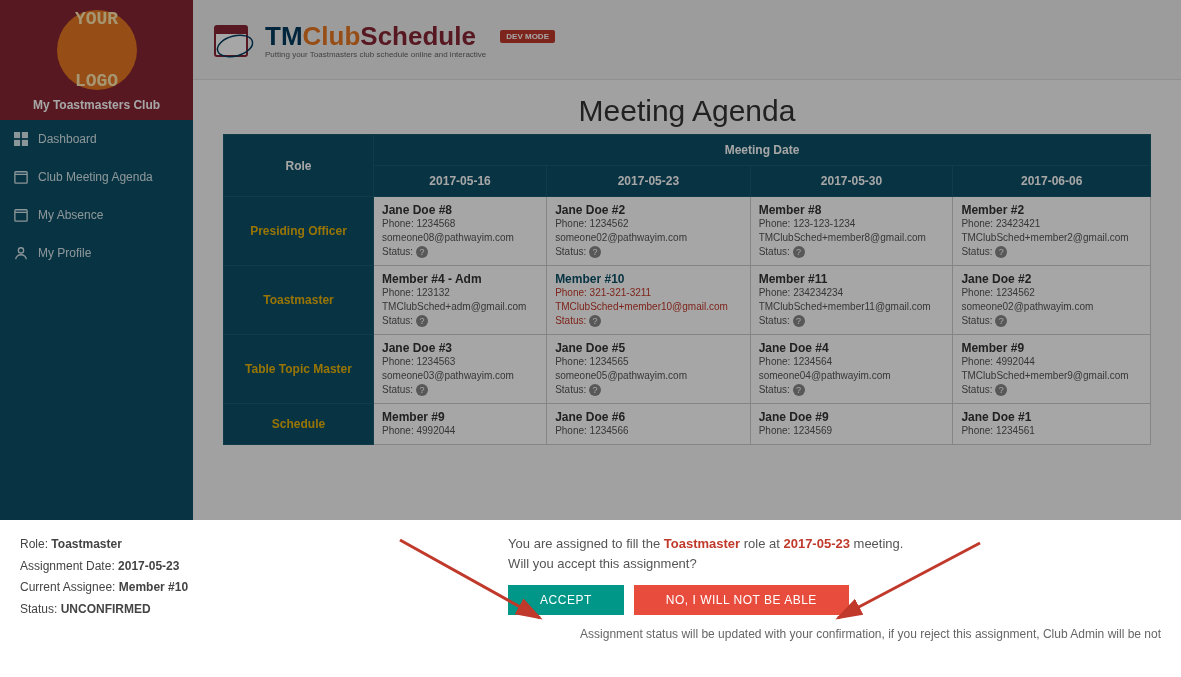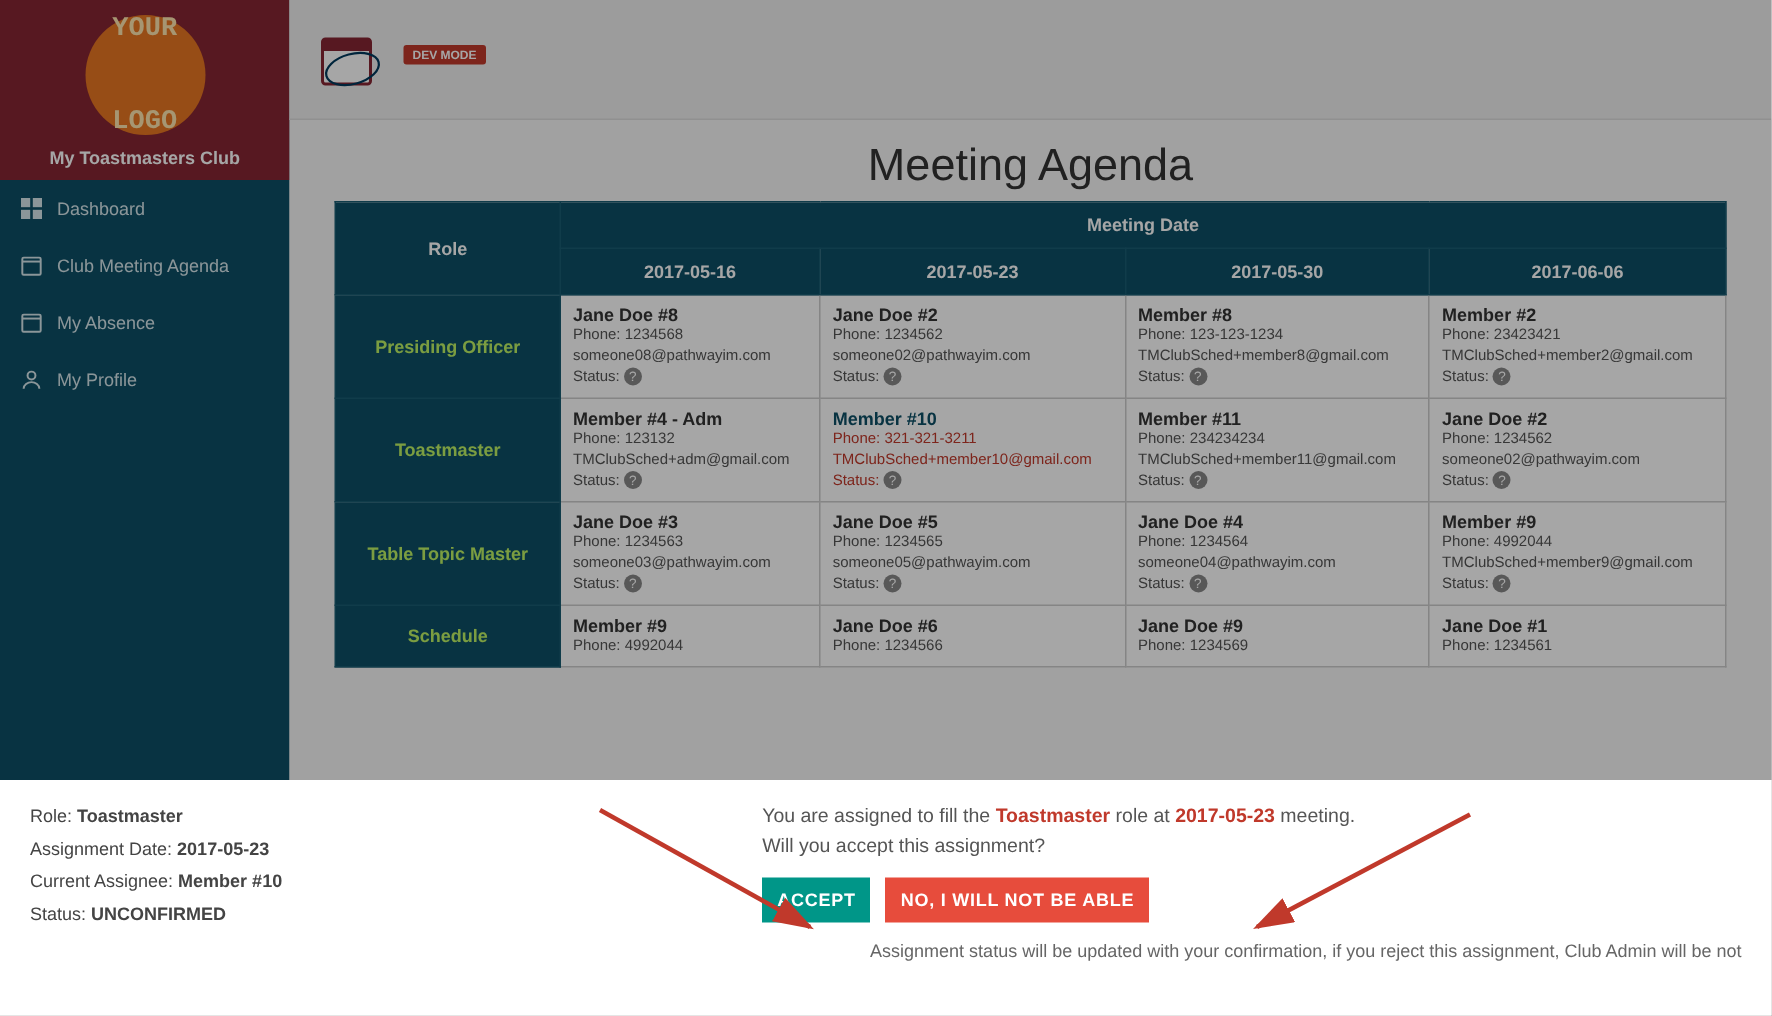--- a/index.html
+++ b/index.html
@@ -23,39 +23,39 @@
   .brand-schedule { color: #862633; }
   .brand-tag { font-size: 8px; color: #666; display: block; margin-top: -2px; }
   .dev-badge { background: #c0392b; color: #fff; font-size: 8px; font-weight: bold; padding: 2px 6px; border-radius: 2px; margin-left: 4px; align-self: flex-start; margin-top: 12px; }
   .main { padding: 14px 30px; }
   .page-title { text-align: center; font-size: 30px; color: #333; font-weight: 500; margin-bottom: 6px; }
   .date-range { text-align: center; font-size: 18px; color: #555; margin-bottom: 14px; }
   table.agenda { width: 100%; border-collapse: collapse; font-size: 12px; }
   .agenda th { background: #0d4f66; color: #fff; font-weight: bold; text-align: center; padding: 8px 6px; border: 1px solid #1a5c72; }
   .agenda th.role-col { width: 150px; vertical-align: middle; }
   .agenda td { border: 1px solid #ccc; padding: 6px 8px; vertical-align: top; background: #fff; }
-  .agenda td.role-cell { background: #0d4f66; color:#bef264; font-weight: bold; text-align: center; vertical-align: middle; border: 1px solid #1a5c72; }
+  .agenda td.role-cell { background: #0d4f66; color:#eab308; font-weight: bold; text-align: center; vertical-align: middle; border: 1px solid #1a5c72; }
   .cell-name { font-weight: 600; color: #333; }
   .cell-meta { color: #555; font-size: 10px; line-height: 1.4; }
   .cell-highlight .cell-name { color: #0d4f66; font-weight: bold; }
   .cell-highlight .cell-meta { color: #c0392b; }
   .status-icon { display: inline-block; width: 12px; height: 12px; border-radius: 50%; background: #888; color: #fff; font-size: 9px; text-align: center; line-height: 12px; vertical-align: middle; }
 
   .dim-overlay { position: absolute; left: 0; top: 0; right: 0; height: 520px; background: rgba(0,0,0,0.35); pointer-events: none; }
 
   .confirm-panel { position: absolute; left: 0; right: 0; bottom: 0; height: 157px; background: #fff; padding: 14px 20px 0; color: #333; overflow: hidden; }
   .confirm-title { font-size: 24px; color: #444; font-weight: 400; margin-bottom: 12px; }
   .confirm-body { display: flex; gap: 30px; }
   .confirm-left { font-size: 12px; color: #444; line-height: 1.8; }
   .confirm-right { flex: 1; font-size: 13px; padding-left: 290px; }
   .confirm-right .message { color: #555; line-height: 1.5; }
   .confirm-right .hl-role { color: #c0392b; font-weight: bold; }
   .confirm-right .hl-date { color: #c0392b; font-weight: bold; }
   .btn-row { margin-top: 12px; display: flex; gap: 10px; }
-  .btn { padding: 8px 10px; color: #fff; font-size: 12px; font-weight: bold; border: none; cursor: pointer; letter-spacing: 0.5px; }
+  .btn { padding: 8px 32px; color: #fff; font-size: 12px; font-weight: normal; border: none; cursor: pointer; letter-spacing: 0.5px; }
   .btn-accept { background: #009688; }
   .btn-reject { background: #e74c3c; }
   .confirm-note { font-size: 12px; color: #666; margin-top: 12px; text-align: right; white-space: nowrap;}
 
   .arrow { position: absolute; pointer-events: none; }
   .arrow svg { overflow: visible; }
 </style>
 </head>
 <body>
 
@@ -104,20 +104,26 @@
 
   <div class="content">
     <div class="topbar">
       <div class="brand">
         <div class="brand-icon">
           <svg viewBox="0 0 44 44">
               <rect x="4" y="8" width="32" height="30" rx="2" fill="#fff" stroke="#862633" stroke-width="2"></rect>
               <rect x="4" y="8" width="32" height="8" fill="#862633"></rect>
               <ellipse cx="24" cy="28" rx="18" ry="10" fill="none" stroke="#003a5d" stroke-width="1.5" transform="rotate(-15 24 28)"></ellipse>
             </svg>
+        </div>
+        <div>
+          <div class="brand-text">
+            <span class="brand-tm">TM</span><span class="brand-club">Club</span><span class="brand-schedule">Schedule</span>
+          </div>
+          <span class="brand-tag">Putting your Toastmasters club schedule online and interactive</span>
         </div>
         <span class="dev-badge">DEV MODE</span>
       </div>
     </div>
 
     <div class="main">
       <h1 class="page-title">Meeting Agenda</h1>
       <table class="agenda">
         <thead>
           <tr>

